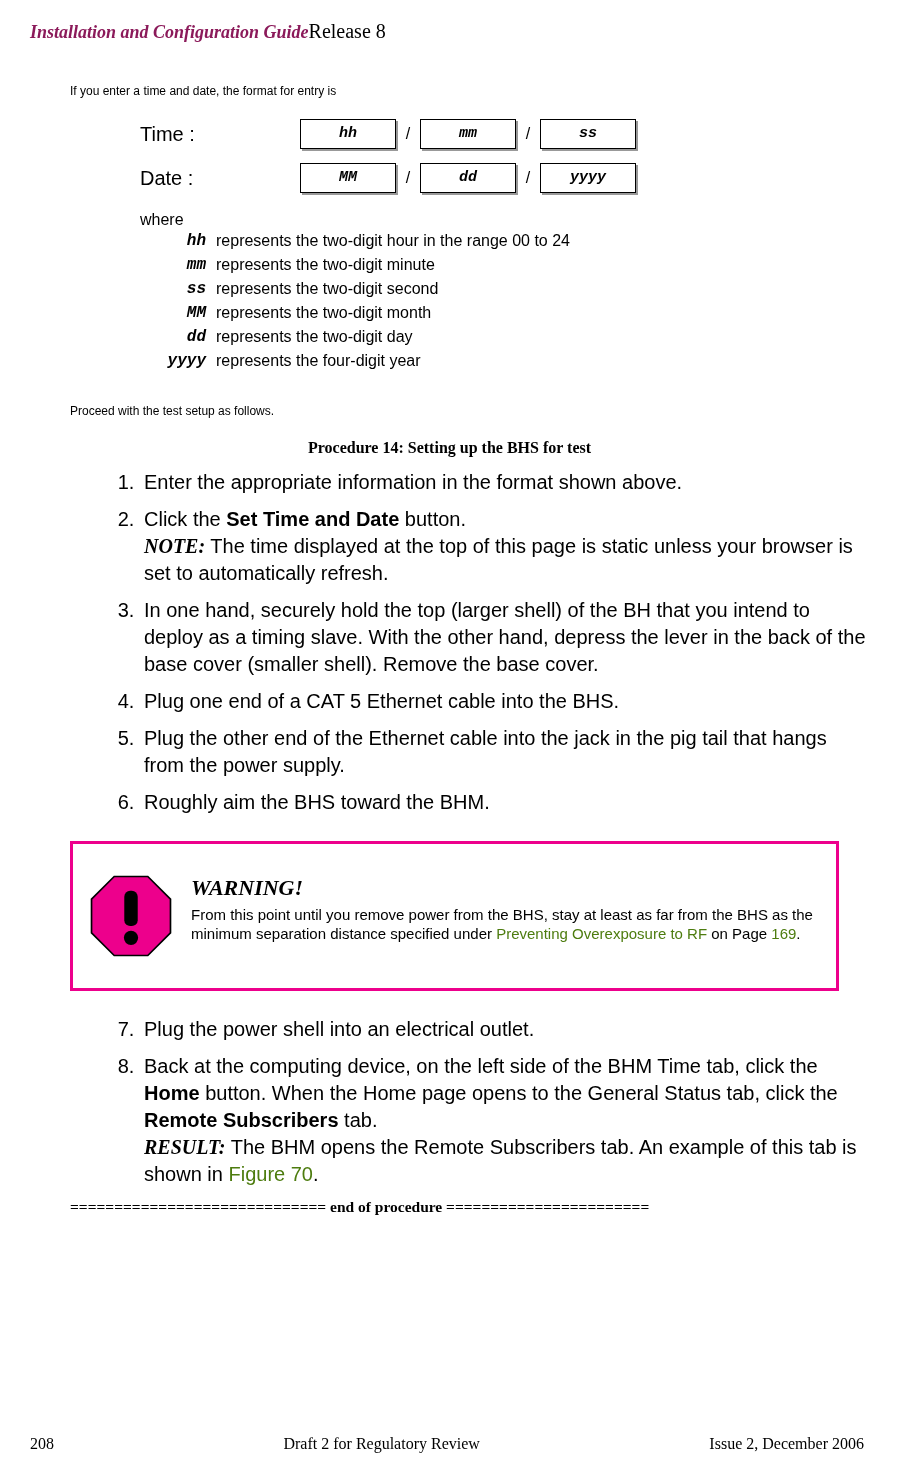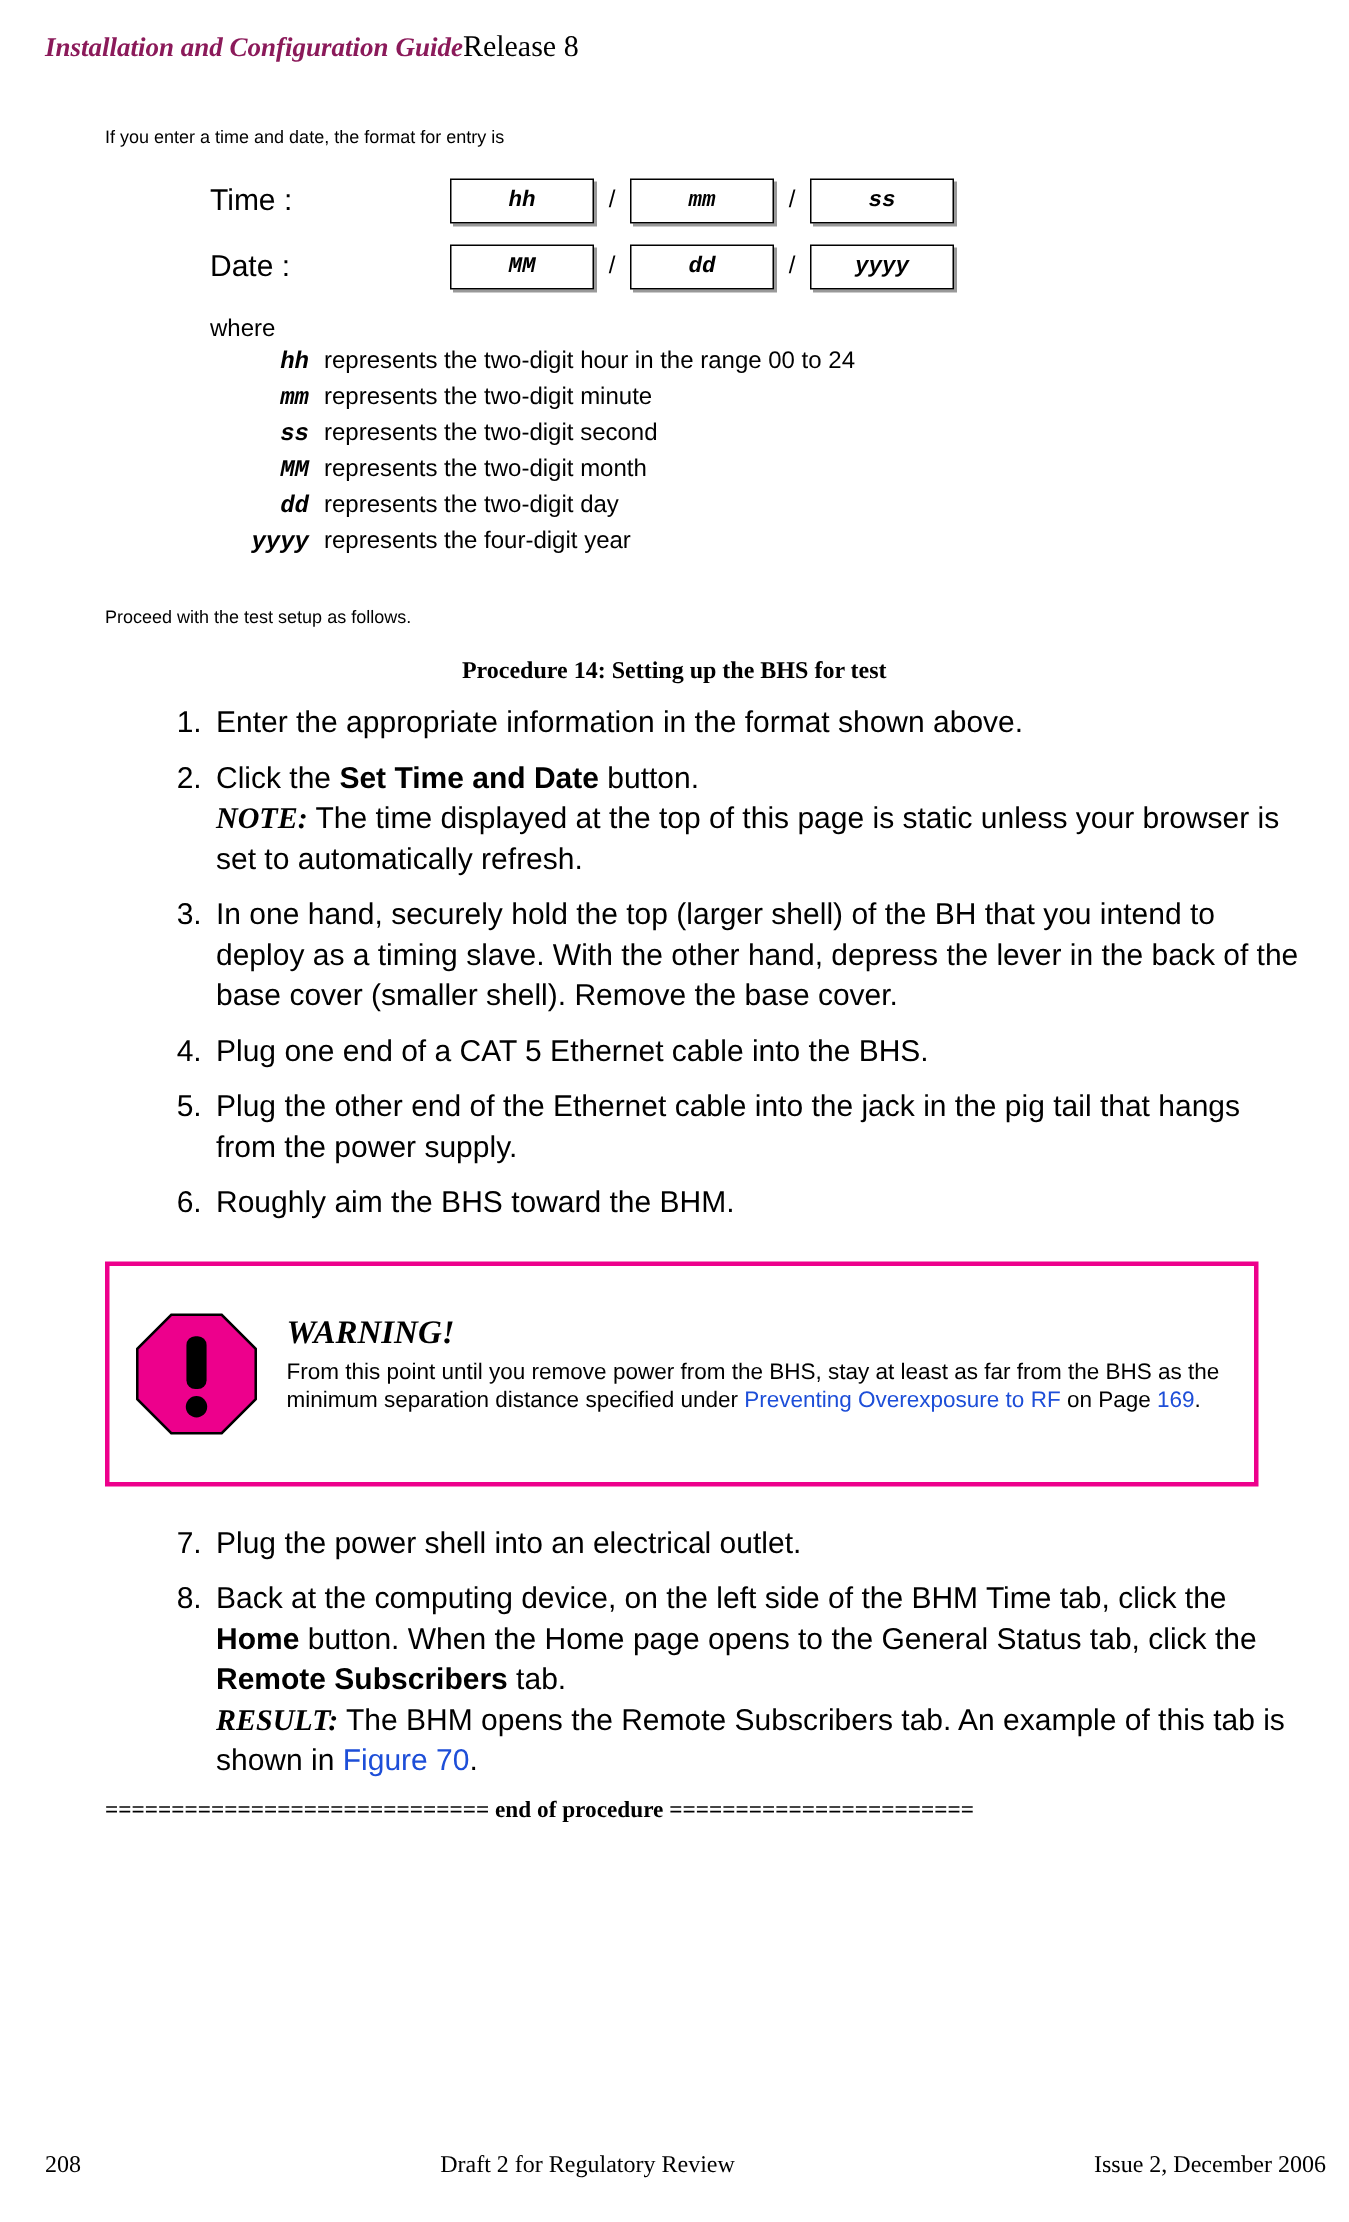--- a/index.html
+++ b/index.html
@@ -143,37 +143,37 @@
     line-height: 1.3;
   }
   .warn-title {
     font-family: "Times New Roman", serif;
     font-style: italic;
     font-weight: bold;
     font-size: 22px;
     margin-bottom: 2px;
   }
   .link {
-    color: #1d4ed8;
+    color: #4d7c0f;
     margin-top: 22px;
   }
   .eop {
     font-family: "Times New Roman", serif;
     font-weight: bold;
     font-size: 15.5px;
     text-align: left;
     margin: 10px 30px 0 40px;
     white-space: nowrap;
     overflow: hidden;
   }
   .footer-row {
     position: absolute;
     bottom: 28px;
     left: 30px;
-    right: 15px;
+    right: 35px;
     display: flex;
     justify-content: space-between;
     font-family: "Palatino Linotype", Palatino, serif;
     font-size: 16px;
   }
 </style>
 </head>
 <body>
 
 <div class="page">

